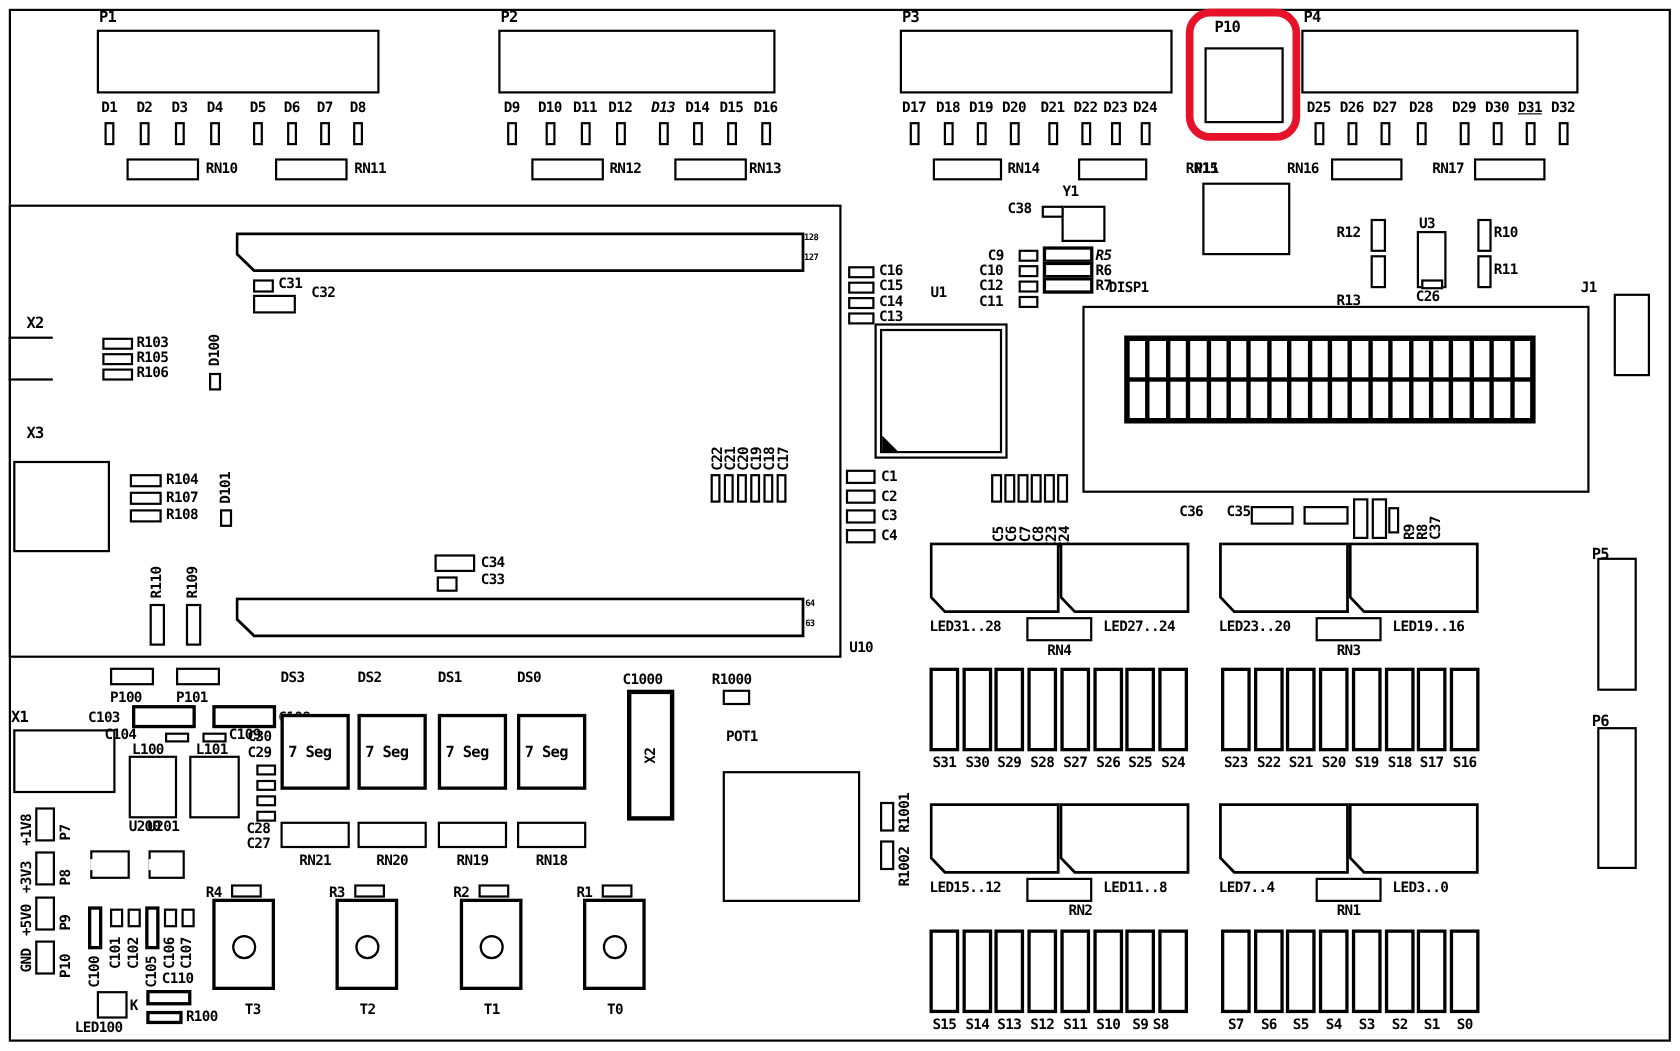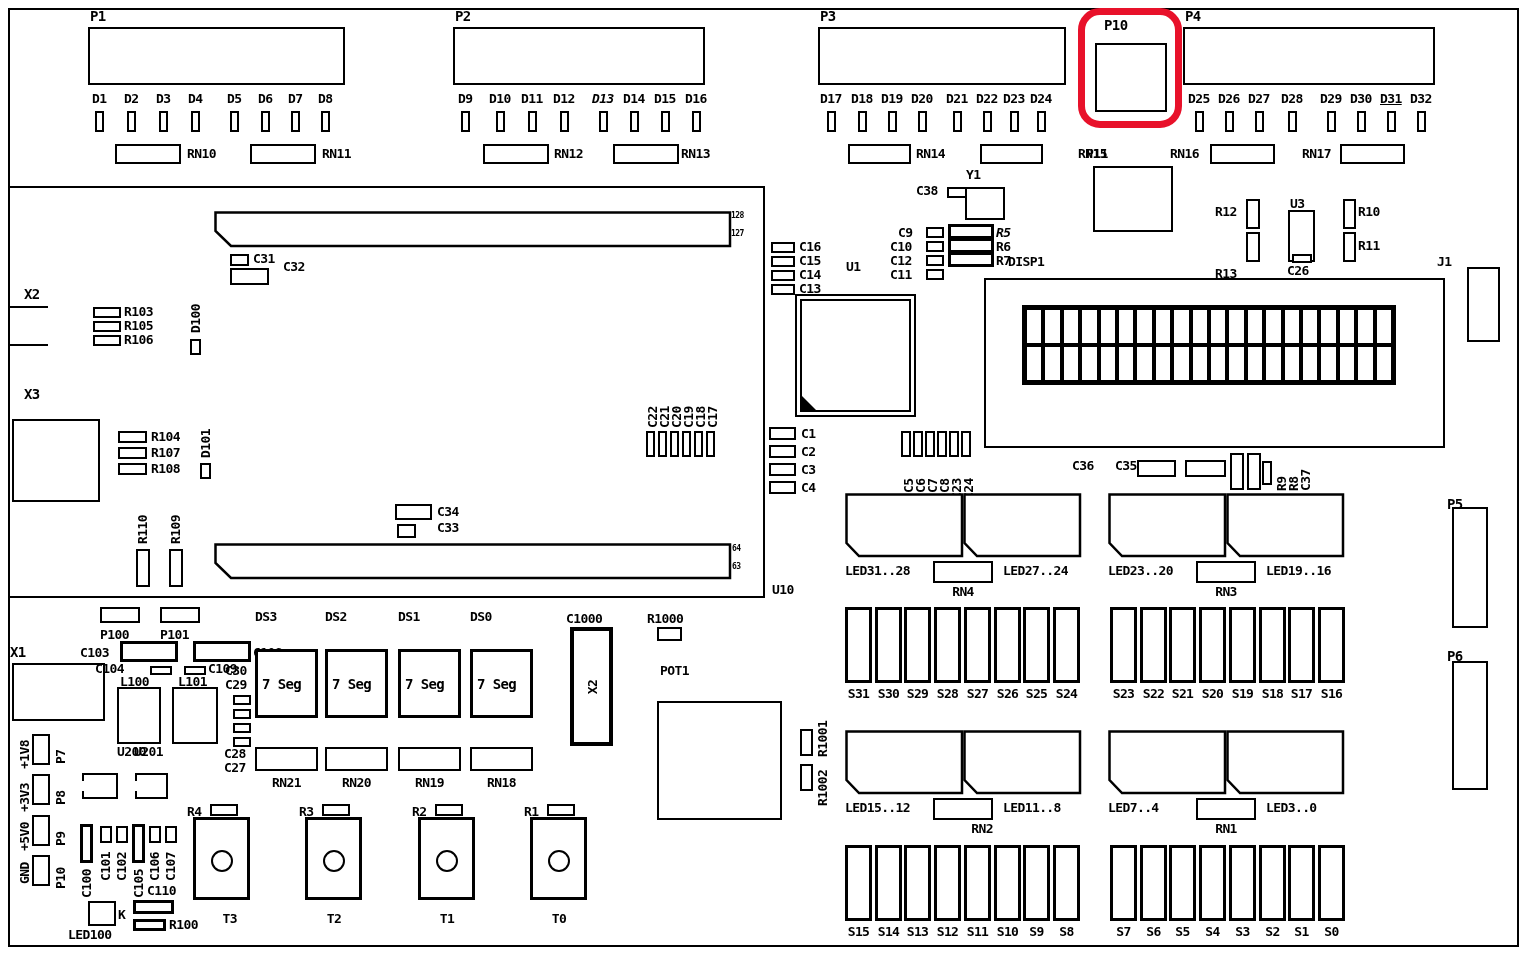--- a/index.html
+++ b/index.html
@@ -431,21 +431,21 @@
     <div class="lbl" style="left: 899px; top: 925px; width: 37px; text-align: center;">S13</div>
     <div class="box bold" style="left: 934px; top: 845px; width: 27px; height: 76px;"></div>
     <div class="lbl" style="left: 929px; top: 925px; width: 37px; text-align: center;">S12</div>
     <div class="box bold" style="left: 964px; top: 845px; width: 27px; height: 76px;"></div>
     <div class="lbl" style="left: 959px; top: 925px; width: 37px; text-align: center;">S11</div>
     <div class="box bold" style="left: 994px; top: 845px; width: 27px; height: 76px;"></div>
     <div class="lbl" style="left: 989px; top: 925px; width: 37px; text-align: center;">S10</div>
     <div class="box bold" style="left: 1023px; top: 845px; width: 27px; height: 76px;"></div>
     <div class="lbl" style="left: 1018px; top: 925px; width: 37px; text-align: center;">S9</div>
     <div class="box bold" style="left: 1053px; top: 845px; width: 27px; height: 76px;"></div>
-    <div class="lbl" style="left: 1048px; top: 925px; width: 37px; text-align: center;">S8</div>
+    <div class="lbl" style="left: 1048px; top: 925px; width: 37px; ">S8</div>
     <div class="box bold" style="left: 1110px; top: 845px; width: 27px; height: 76px;"></div>
     <div class="lbl" style="left: 1105px; top: 925px; width: 37px; text-align: center;">S7</div>
     <div class="box bold" style="left: 1140px; top: 845px; width: 27px; height: 76px;"></div>
     <div class="lbl" style="left: 1135px; top: 925px; width: 37px; text-align: center;">S6</div>
     <div class="box bold" style="left: 1169px; top: 845px; width: 27px; height: 76px;"></div>
     <div class="lbl" style="left: 1164px; top: 925px; width: 37px; text-align: center;">S5</div>
     <div class="box bold" style="left: 1199px; top: 845px; width: 27px; height: 76px;"></div>
     <div class="lbl" style="left: 1194px; top: 925px; width: 37px; text-align: center;">S4</div>
     <div class="box bold" style="left: 1229px; top: 845px; width: 27px; height: 76px;"></div>
     <div class="lbl" style="left: 1224px; top: 925px; width: 37px; text-align: center;">S3</div>

